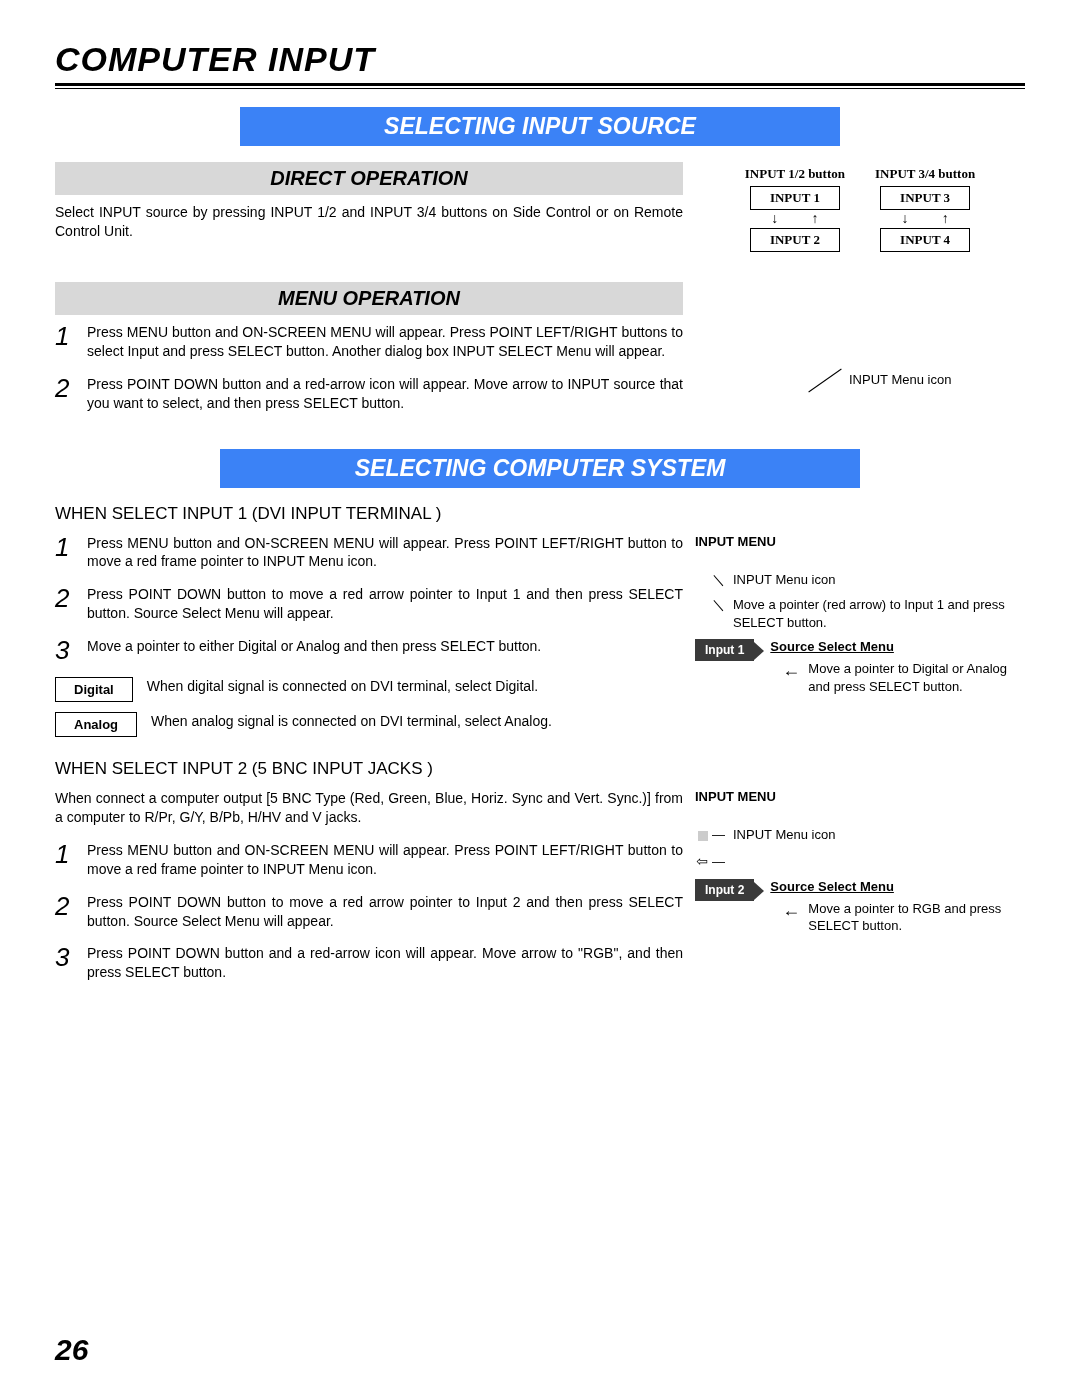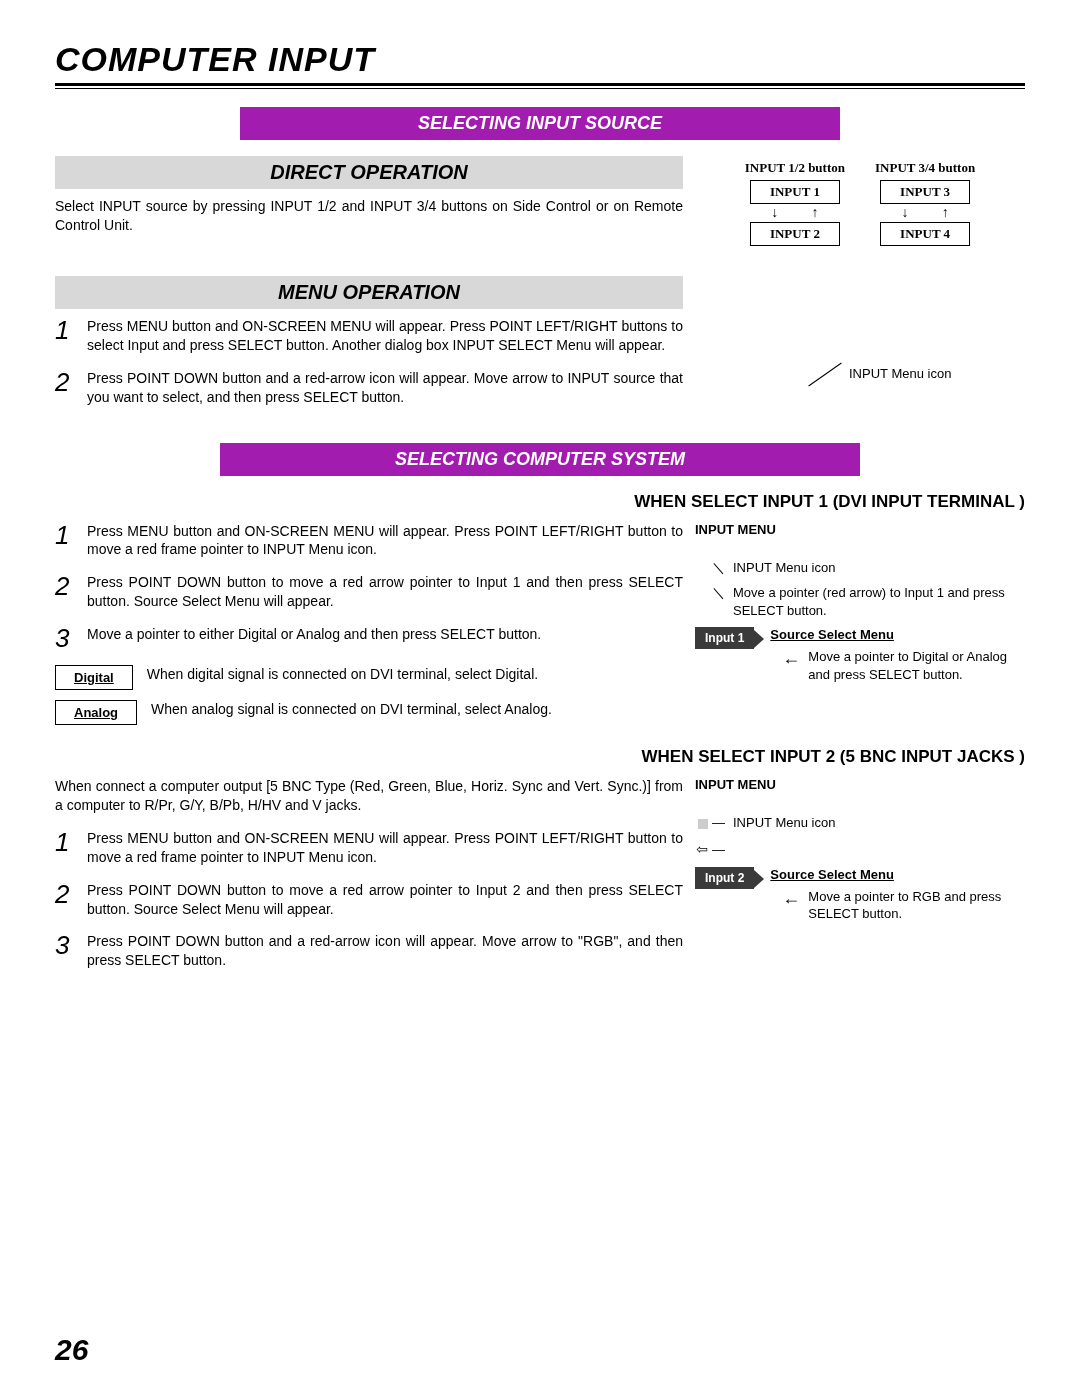--- a/index.html
+++ b/index.html
@@ -14,23 +14,23 @@
   .page-title {
     font-size: 34px;
     font-weight: bold;
     font-style: italic;
     letter-spacing: 1px;
   }
   .hr-thick { border: none; border-top: 3px solid #000; margin-top: 4px; }
   .hr-thin { border: none; border-top: 1px solid #000; margin-top: 2px; margin-bottom: 18px; }
 
   .black-bar {
-    background: #a21caf;
+    background: #3b82f6;
     color: #fff;
-    font-size: 18px;
+    font-size: 23px;
     font-weight: bold;
     font-style: italic;
     text-align: center;
     padding: 6px 0;
     margin: 0 auto 16px auto;
     width: 600px;
   }
 
   .two-col { display: flex; gap: 12px; }
   .left-col { flex: 1; }
@@ -49,23 +49,23 @@
     font-size: 14px;
     line-height: 1.35;
     text-align: justify;
   }
 
   .step { display: flex; gap: 10px; margin-bottom: 14px; }
   .step-num { font-size: 26px; font-style: italic; width: 22px; flex-shrink: 0; line-height: 1; }
   .step-text { font-size: 14px; line-height: 1.35; text-align: justify; flex: 1; }
 
   .sub-heading-bold {
-    font-weight: bold;
+    font-weight: normal;
     font-size: 17px;
-    text-align: right;
+    text-align: left;
     margin: 6px 0 10px 0;
   }
 
   .input-diagram { display: flex; gap: 30px; justify-content: center; margin-top: 4px; }
   .input-group { text-align: center; font-family: Liberation Serif, serif; }
   .inp-label-top { font-size: 13px; font-weight: bold; margin-bottom: 4px; }
   .inp-box {
     border: 1.5px solid #000;
     padding: 3px 14px;
     font-size: 13px;
@@ -86,21 +86,21 @@
 
   .source-box {
     border: 1px solid #000;
     font-size: 13px;
     font-weight: bold;
     padding: 4px 18px;
     display: inline-block;
   }
 
   .dig-analog-row { display: flex; gap: 14px; margin-bottom: 10px; align-items: flex-start; }
-  .dig-analog-row .source-box { min-width: 70px; text-align: center; text-decoration: underline; }
+  .dig-analog-row .source-box { min-width: 70px; text-align: center; }
 
   .badge-dark {
     background: #3a3a3a;
     color: #fff;
     font-size: 12px;
     font-weight: bold;
     padding: 4px 10px;
     display: inline-block;
     position: relative;
   }

